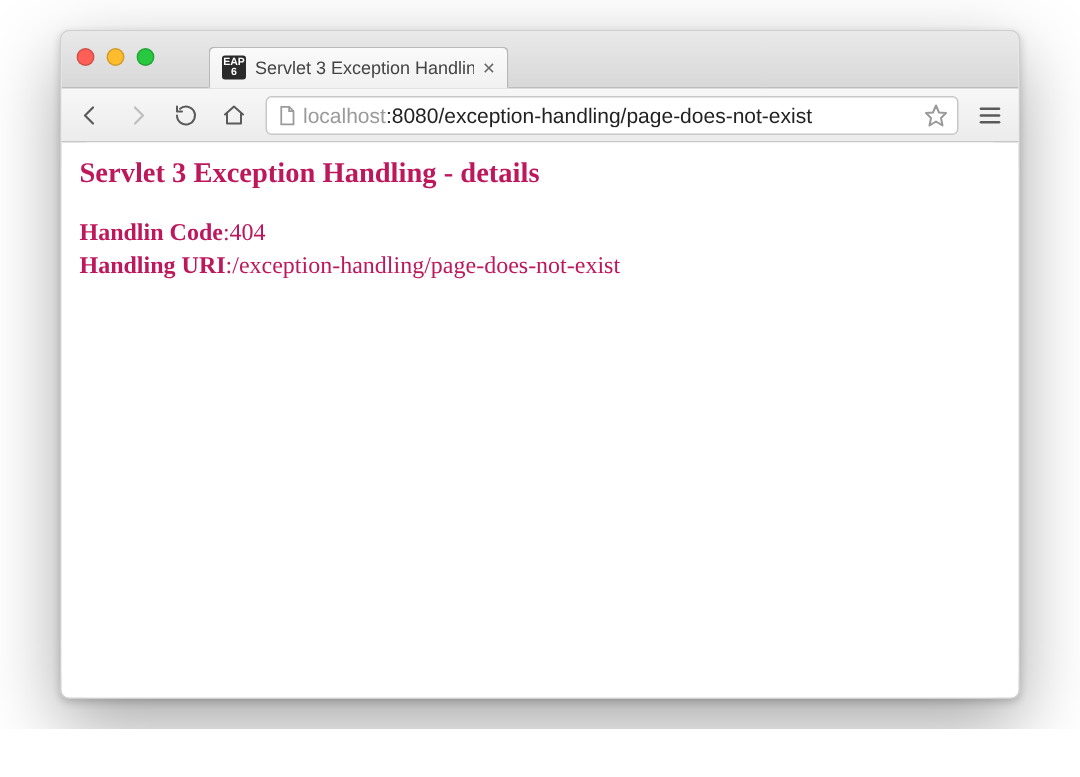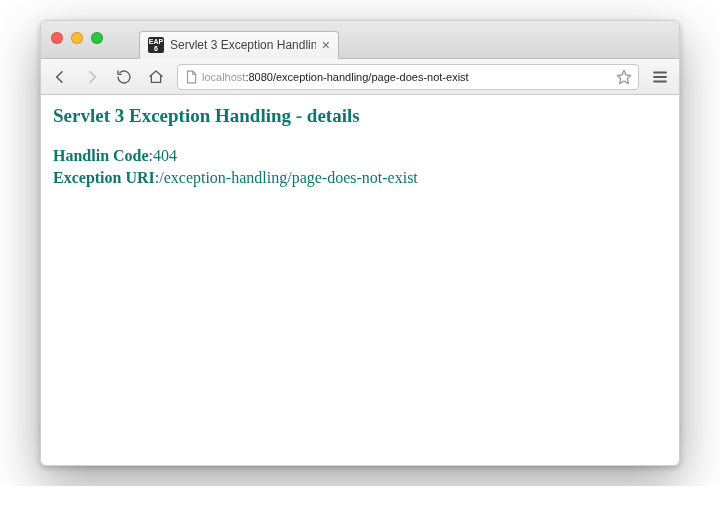--- a/index.html
+++ b/index.html
@@ -105,39 +105,39 @@
     .tool-btn svg { width: 16px; height: 16px; }
     .url-bar {
       flex: 1;
       height: 26px;
       background: #fff;
       border: 1px solid #c8c8c8;
       border-radius: 4px;
       display: flex;
       align-items: center;
       padding: 0 6px;
-      font-size: 11px;
+      font-size: 14px;
       color: #333;
       gap: 4px;
     }
     .url-file-icon {
       width: 14px; height: 14px; color: #9a9a9a; flex-shrink: 0;
     }
     .url-text { flex: 1; white-space: nowrap; overflow: hidden; }
     .url-host { color: #9a9a9a; }
     .url-path { color: #222; }
     .star-icon { width: 16px; height: 16px; color: #9a9a9a; cursor: pointer; }
     .menu-btn svg { width: 18px; height: 18px; }
     
     .viewport {
       background: #fff;
       min-height: 370px;
       padding: 10px 12px;
       font-family: "Times New Roman", Times, serif;
-      color: #0f766e;
+      color: #be185d;
       font-size: 16px;
       border-radius: 18px;
     }
     .viewport h3 {
       font-size: 19px;
       font-weight: bold;
       margin-bottom: 18px;
     }
     .detail-line { line-height: 1.35; }
     .detail-label { font-weight: bold; }
@@ -206,17 +206,17 @@
         </svg>
     </div>
   </div>
 
   <div class="viewport">
     <h3>Servlet 3 Exception Handling - details</h3>
     <div class="detail-line">
       <span class="detail-label">Handlin Code</span><span>:404</span>
     </div>
     <div class="detail-line">
-      <span class="detail-label">Exception URI</span><span>:/exception-handling/page-does-not-exist</span>
+      <span class="detail-label">Handling URI</span><span>:/exception-handling/page-does-not-exist</span>
     </div>
   </div>
 
 </div>
 
 </body></html>

